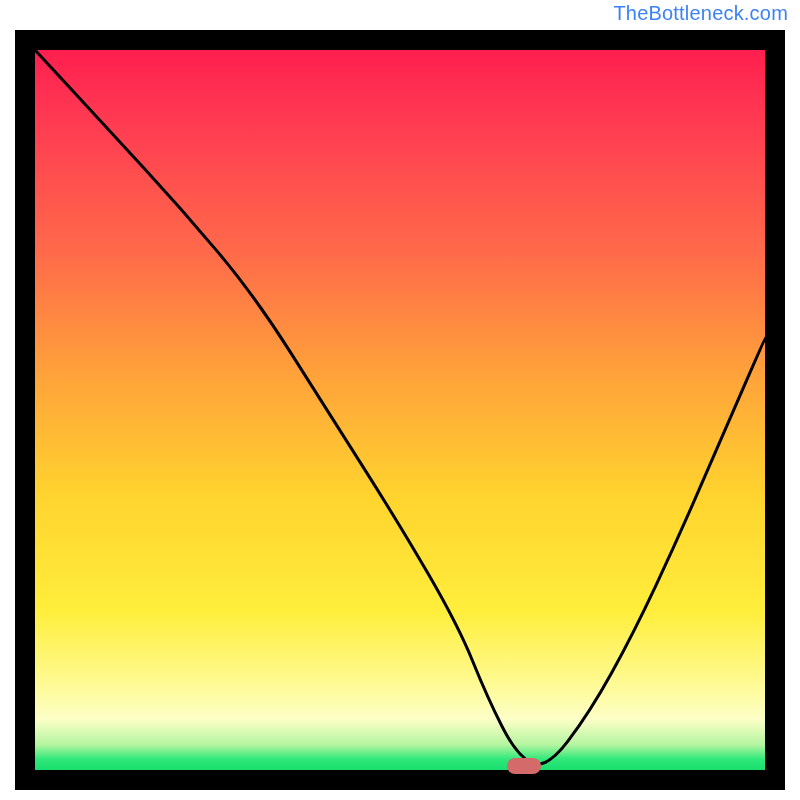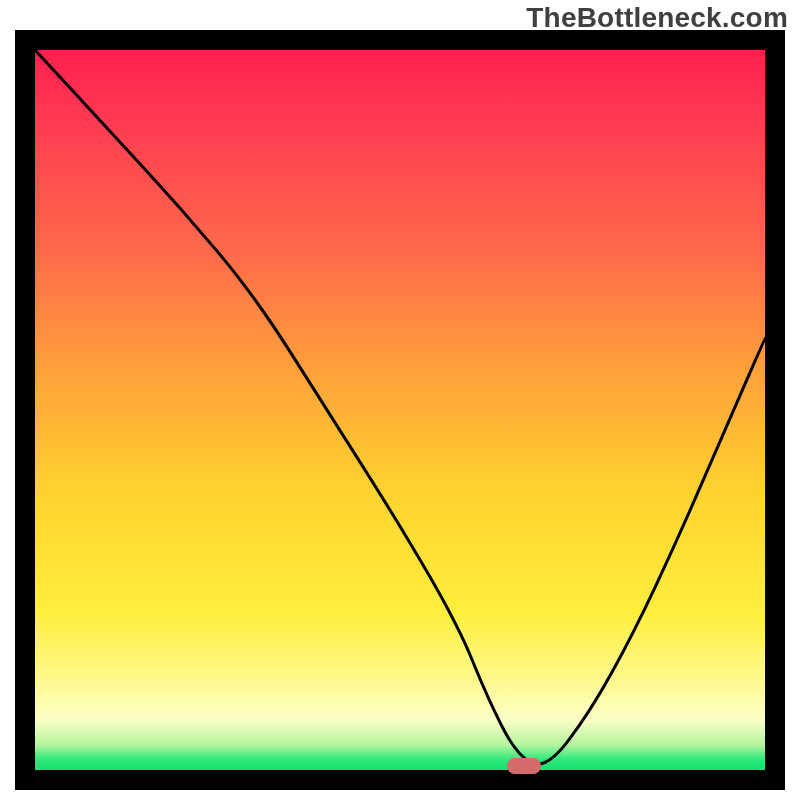--- a/index.html
+++ b/index.html
@@ -12,23 +12,23 @@
   }
   .container {
     position: relative;
     width: 800px;
     height: 800px;
   }
   .watermark {
     position: absolute;
     top: 2px;
     right: 12px;
-    font-size: 28px;
-    color: #404040;
-    font-weight: 700;
+    font-size: 20px;
+    color: #3b82f6;
+    font-weight: 400;
     letter-spacing: 0.2px;
   }
   .chart-frame {
     position: absolute;
     top: 30px;
     left: 15px;
     width: 770px;
     height: 760px;
     background: #000000;
     box-sizing: border-box;

